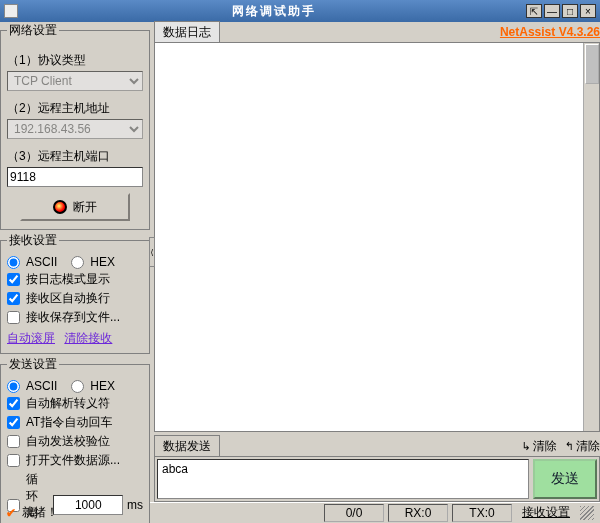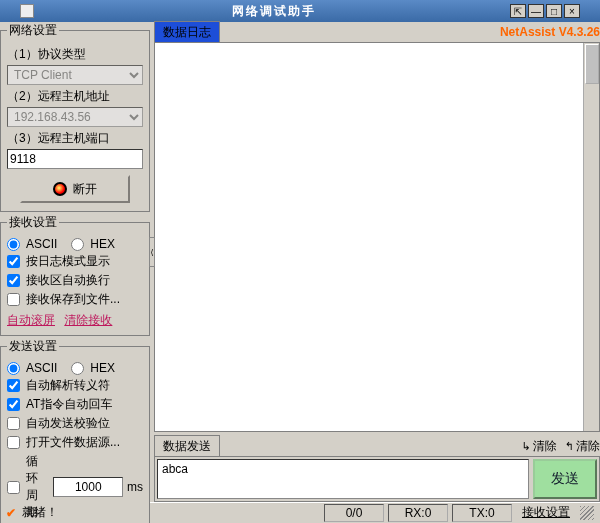--- a/index.html
+++ b/index.html
@@ -1,40 +1,40 @@
 <!DOCTYPE html>
 <html><head>
 <meta charset="utf-8">
 <style>
 * { box-sizing: border-box; margin: 0; padding: 0; font-family: "Microsoft YaHei", "SimSun", sans-serif; font-size: 12px; }
 body { background: #d4d0c8; width: 600px; height: 523px; overflow: hidden; }
-.titlebar { height: 22px; background: linear-gradient(#5a8ac6,#3a6aa6); display: flex; align-items: center; color: #fff; padding: 0 20px; }
+.titlebar { height: 22px; background: linear-gradient(#5a8ac6,#3a6aa6); display: flex; align-items: center; color: #fff; padding: 0 4px; }
 .titlebar .icon { width:14px; height:14px; background:#eee; margin-right:4px; border:1px solid #888;}
 .titlebar .title { flex:1; text-align:center; font-weight:bold; letter-spacing:2px;}
 .titlebar .sysbtns { display:flex; gap:2px;}
 .titlebar .sysbtns span { width:16px; height:14px; background:#d4d0c8; border:1px solid #333; display:flex; align-items:center; justify-content:center; font-size:10px; color:#000; cursor:pointer;}
 .content { display:flex; height:480px; gap:4px;}
 .leftpanel { width:150px; display:flex; flex-direction:column; gap:2px;}
 fieldset { border:1px solid #808080; padding:4px 6px 6px 6px; background:#d4d0c8;}
 legend { padding:0 2px; color:#000;}
-.label { margin-top:3px; margin-bottom:2px;}
+.label { margin-top:9px; margin-bottom:2px;}
 select,input[type=text] { width:100%; height:20px; border:1px inset #888; background:#fff; padding:0 2px; font-size:12px;}
 select:disabled,input:disabled{ background:#e8e8e8; color:#666;}
 .disconnect-btn { width:110px; height:28px; margin:6px auto 2px; display:flex; align-items:center; justify-content:center; gap:6px; border:2px outset #d4d0c8; background:#d4d0c8; cursor:pointer;}
 .red-dot { width:14px; height:14px; border-radius:50%; background:radial-gradient(circle at 40% 40%,#ff6,#f00 60%,#800); border:2px solid #000;}
 .row { display:flex; align-items:center; gap:4px; margin:2px 0;}
 .row input[type=radio],.row input[type=checkbox]{ margin-right:2px;}
 .links { margin-top:4px;}
-.links a { color:#be185d; text-decoration:underline; cursor:pointer; margin-right:6px;}
+.links a { color:#6d28d9; text-decoration:underline; cursor:pointer; margin-right:6px;}
 .period-input { width:36px; height:18px; border:1px inset #888; text-align:center;}
 .rightpanel { flex:1; display:flex; flex-direction:column; position:relative;}
 .logheader { display:flex; align-items:center; height:20px;}
-.logheader .tab { border:1px solid #808080; border-bottom:none; background:#1d4ed8; padding:2px 8px;}
+.logheader .tab { border:1px solid #808080; border-bottom:none; background:#e5e5e5; padding:2px 8px;}
 .logheader .spacer { flex:1;}
-.logheader .version { color:#f60; font-weight:bold; cursor:pointer;}
+.logheader .version { color:#f60; text-decoration:underline; font-weight:bold; cursor:pointer;}
 .logarea { flex:1; border:1px solid #808080; background:#fff; position:relative;}
 .scroll-v { position:absolute; right:0; top:0; bottom:0; width:16px; background:#d4d0c8; border-left:1px solid #aaa;}
 .scroll-v .thumb { width:14px; height:40px; background:#c0c0c0; border:1px outset #fff; margin:1px auto;}
 .drag-handle { position:absolute; left:-6px; top:50%; width:6px; height:30px; background:#d4d0c8; border:1px solid #888; cursor:ew-resize; display:flex; align-items:center; justify-content:center; font-size:8px;}
 .sendheader { display:flex; align-items:center; height:20px; margin-top:4px;}
 .sendheader .tab { border:1px solid #808080; border-bottom:none; background:#d4d0c8; padding:2px 8px;}
 .sendheader .spacer{flex:1;}
 .sendheader .clearlink { color:#000; cursor:pointer; margin-left:8px; display:flex; align-items:center; gap:2px;}
 .sendheader .arrow { font-size:11px;}
 .sendbox { display:flex; border:1px solid #808080; background:#d4d0c8; height:46px;}

